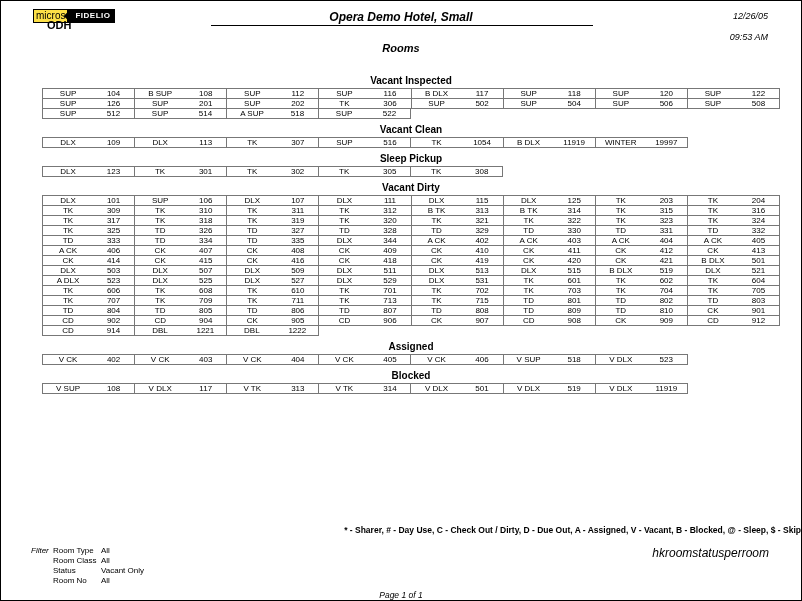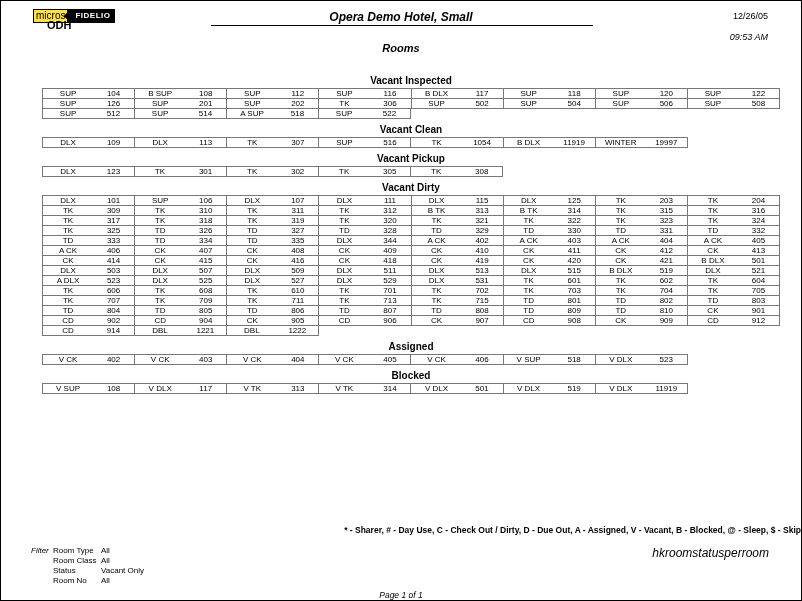--- a/index.html
+++ b/index.html
@@ -26,21 +26,21 @@
   .logo .fidelio {
     background:#000; color:#fff; font-weight:bold; font-size:8px;
     line-height:14px; padding:0 4px 0 7px; letter-spacing:0.5px;
   }
   .prop-code { position:absolute; left:46px; top:18px; font-weight:bold; font-size:11px; }
   .report-header-title {
     position:absolute; top:9px; left:0; width:100%; text-align:center;
     font-size:12px; font-weight:bold; font-style:italic;
   }
   .title-rule { position:absolute; top:24px; left:210px; width:382px; border-top:1px solid #000; }
-  .hdr-date { position:absolute; right:33px; top:10px; font-size:9px; }
+  .hdr-date { position:absolute; right:33px; top:10px; font-size:9px; font-style:italic; }
   .hdr-time { position:absolute; right:33px; top:31px; font-size:9px; font-style:italic; }
   .rooms-title {
     position:absolute; top:41px; left:0; width:100%; text-align:center;
     font-size:11px; font-weight:bold; font-style:italic;
   }
   
   .sections { position:absolute; top:74px; left:21px; right:21px;padding-left:20px; }
   .section { margin-top:5px; }
   .section:first-child { margin-top:0; }
   .section-title { text-align:center; font-weight:bold; font-size:10px; height:12px; line-height:12px; }
@@ -210,21 +210,21 @@
               <span class="rn">11919</span>
             </div>
             <div class="cell">
               <span class="rt">WINTER</span>
               <span class="rn">19997</span>
             </div>
           </div>
         </div>
       </div>
       <div class="section">
-        <div class="section-title">Vacant Pickup</div>
+        <div class="section-title">Sleep Pickup</div>
         <div class="rows">
           <div class="row" style="width: 62.5%;">
             <div class="cell">
               <span class="rt">DLX</span>
               <span class="rn">123</span>
             </div>
             <div class="cell">
               <span class="rt">TK</span>
               <span class="rn">301</span>
             </div>

